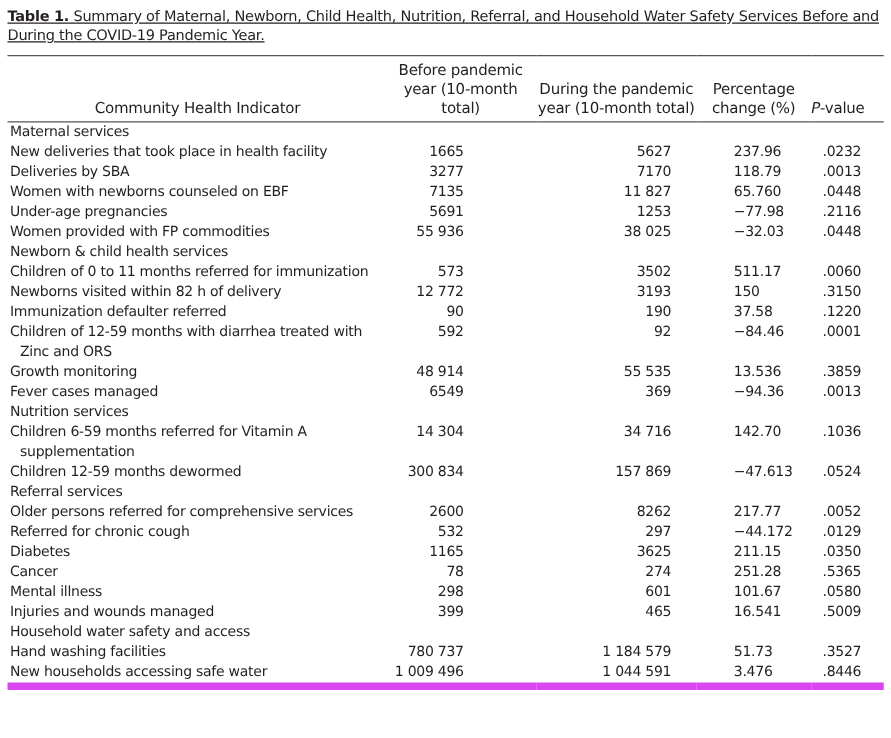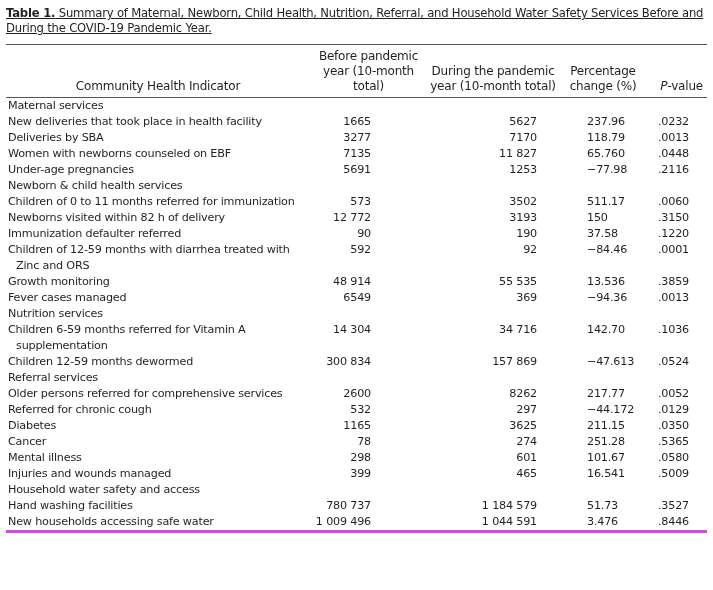--- a/index.html
+++ b/index.html
@@ -10,23 +10,23 @@
       font-size: 11.2px;
     }
     .wrap { padding: 6px 6px 0 6px; }
     .caption { font-size: 11.6px; line-height: 15px; margin: 0 0 8px 0; letter-spacing: -0.2px; text-decoration: underline; }
     .caption .label { font-weight: bold; }
     table { width: 701px; border-collapse: collapse; table-layout: fixed; }
     thead tr { border-top: 1px solid #555; border-bottom: 1px solid #555; }
     th { font-weight: normal; padding: 4px 0 3px 0; line-height: 15px; vertical-align: bottom; font-size: 12px; letter-spacing: -0.2px; }
     th.c1 { text-align: center; padding-left: 2px; }
     th.c2, th.c3, th.c4 { text-align: center; }
-    th.c5 { text-align: right; padding-right: 4px; }
+    th.c5 { text-align: left; padding-right: 4px; }
     th .ital { font-style: italic; }
-    tbody tr:last-child { border-bottom: 3px solid #d946ef; }
+    tbody tr:last-child { border-bottom: 6px solid #d946ef; }
     td { padding: 0; line-height: 16px; vertical-align: top; font-size: 11.2px; letter-spacing: -0.2px; }
     td.ind { padding-left: 2px; }
     td.ind .cont { padding-left: 8px; display: block; }
     td.num { text-align: right; }
     td.before { padding-right: 58px; }
     td.during { padding-right: 20px; }
     td.pct { text-align: left; padding-left: 30px; }
     td.pval { text-align: right; padding-right: 18px; }
     tr.section td { padding-top: 0; }
     col.c1 { width: 302px; }
@@ -84,20 +84,27 @@
           <td class="pct">65.760</td>
           <td class="pval">.0448</td>
         </tr>
         <tr>
           <td class="ind"><span>Under-age pregnancies</span></td>
           <td class="num before">5691</td>
           <td class="num during">1253</td>
           <td class="pct">−77.98</td>
           <td class="pval">.2116</td>
         </tr>
+        <tr>
+          <td class="ind"><span>Women provided with FP commodities</span></td>
+          <td class="num before">55 936</td>
+          <td class="num during">38 025</td>
+          <td class="pct">−32.03</td>
+          <td class="pval">.0448</td>
+        </tr>
         <tr class="section">
           <td class="ind" colspan="5">Newborn &amp; child health services</td>
         </tr>
         <tr>
           <td class="ind"><span>Children of 0 to 11 months referred for immunization</span></td>
           <td class="num before">573</td>
           <td class="num during">3502</td>
           <td class="pct">511.17</td>
           <td class="pval">.0060</td>
         </tr>

